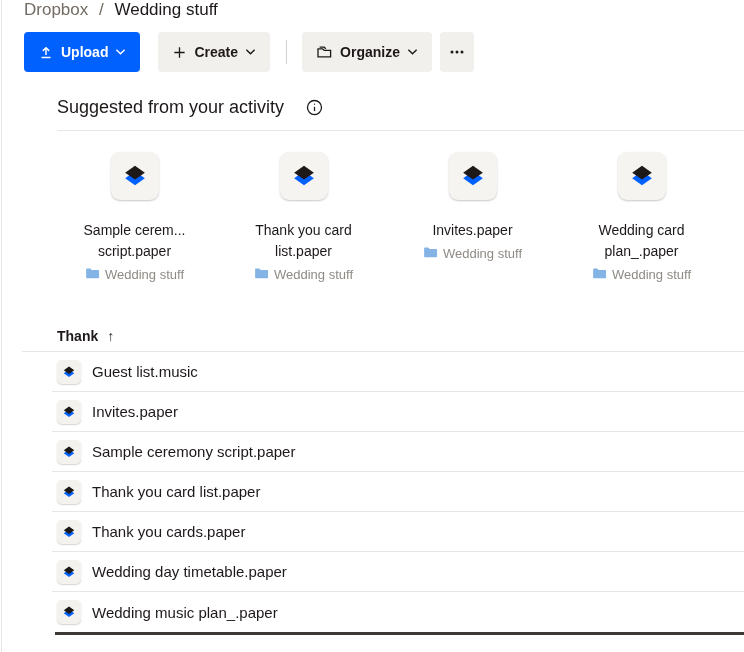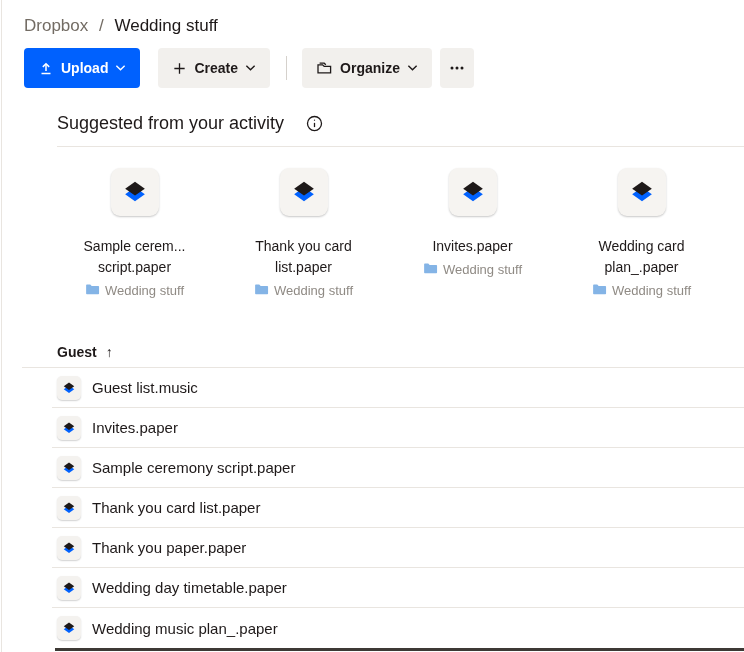--- a/index.html
+++ b/index.html
@@ -8,21 +8,21 @@
     width:744px; height:652px; overflow:hidden; position:relative;
     font-family:"Liberation Sans", sans-serif;
     color:var(--text, #1e1919);
   }
   body::before {
     content:""; position:absolute; left:1px; top:0; bottom:0; width:1px;
     background:var(--divider, #e9e5e0);
   }
 
   
-  .breadcrumb { padding-top:16px; margin-left:24px; font-size:17px; line-height:19px; }
+  .breadcrumb { margin-left:24px; font-size:17px; line-height:19px; }
   .breadcrumb .root { color:var(--muted, #736c64); text-decoration:none; cursor:pointer; }
   .breadcrumb .sep  { color:var(--muted, #736c64); margin:0 6px; }
   .breadcrumb .cur  { color:var(--text, #1e1919); }
 
   
   .toolbar { margin:17px 0 0 24px; display:flex; align-items:center; height:32px; }
   .btn {
     height:40px; border:none; border-radius:4px; cursor:pointer;
     display:inline-flex; align-items:center; gap:7px; padding:0 14px;
     font-family:inherit; font-size:14px; font-weight:600; line-height:1;
@@ -237,21 +237,21 @@
         <svg width="15" height="15" viewBox="0 0 16 16">
             <use href="#folder-fill"></use>
           </svg>
       </span>
       <span class="loc-label">Wedding stuff</span>
     </div>
   </div>
 </div>
 
 <div class="table-head">
-  <span class="name-header">Guest</span>
+  <span class="name-header">Thank</span>
   <span class="sort-arrow">↑</span>
 </div>
 <div class="head-divider"></div>
 
 <div class="rows">
   <div class="row">
     <div class="row-icon">
       <svg width="16" height="16" viewBox="0 0 32 32">
           <use href="#paper-glyph"></use>
         </svg>
@@ -281,21 +281,21 @@
         </svg>
     </div>
     <span class="row-name">Thank you card list.paper</span>
   </div>
   <div class="row">
     <div class="row-icon">
       <svg width="16" height="16" viewBox="0 0 32 32">
           <use href="#paper-glyph"></use>
         </svg>
     </div>
-    <span class="row-name">Thank you paper.paper</span>
+    <span class="row-name">Thank you cards.paper</span>
   </div>
   <div class="row">
     <div class="row-icon">
       <svg width="16" height="16" viewBox="0 0 32 32">
           <use href="#paper-glyph"></use>
         </svg>
     </div>
     <span class="row-name">Wedding day timetable.paper</span>
   </div>
   <div class="row">

